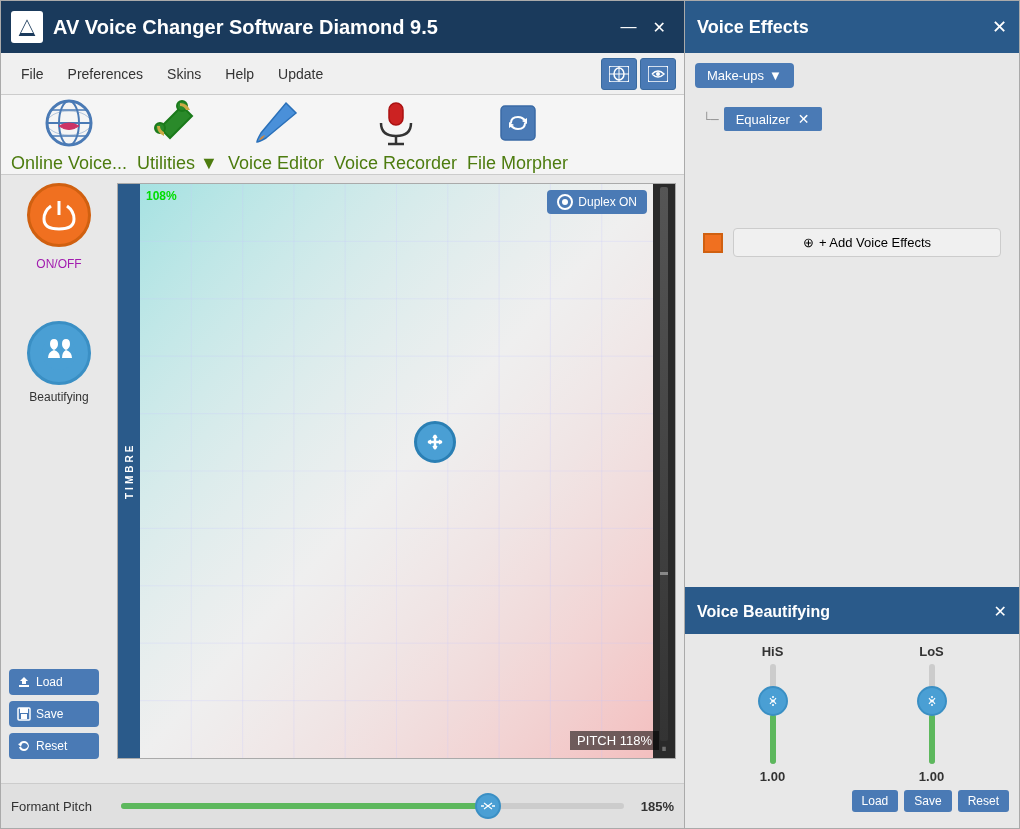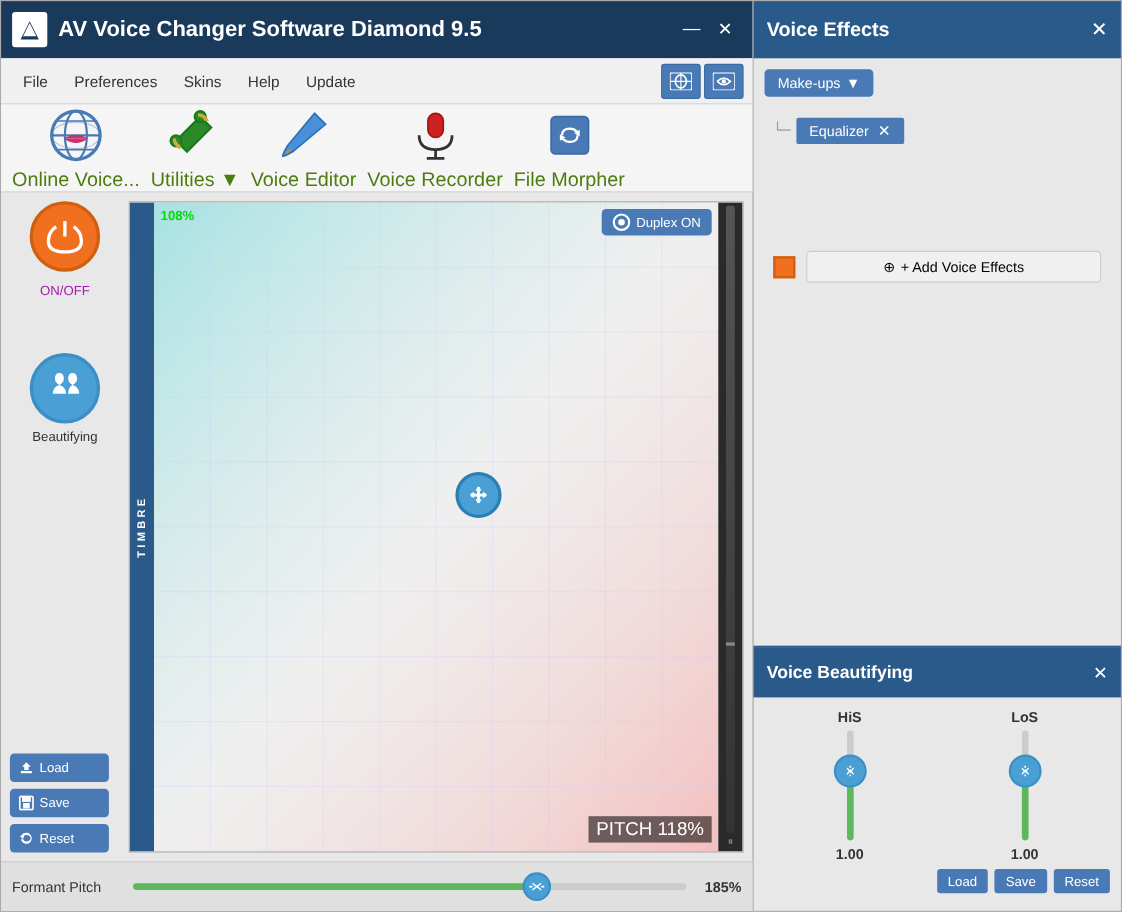--- a/index.html
+++ b/index.html
@@ -51,21 +51,21 @@
     .timbre-label { position: absolute; left: 0; top: 0; bottom: 0; width: 22px; background: #2a5a8a; color: white; display: flex; flex-direction: column; align-items: center; justify-content: center; font-size: 10px; font-weight: bold; writing-mode: vertical-rl; text-orientation: mixed; transform: rotate(180deg); }
     
     .percent-label { position: absolute; top: 5px; left: 25px; color: #00cc00; font-size: 12px; font-weight: bold; }
     .pitch-label { position: absolute; bottom: 8px; right: 40px; background: rgba(0,0,0,0.5); color: white; font-size: 11px; padding: 2px 6px; }
     
     .duplex-btn { position: absolute; top: 5px; right: 10px; background: #4a7ab5; color: white; border: none; border-radius: 4px; padding: 4px 10px; cursor: pointer; font-size: 12px; display: flex; align-items: center; gap: 5px; }
 
     .morph-point { position: absolute; width: 42px; height: 42px; background: #4a9fd4; border-radius: 50%; border: 3px solid #2a7fb4; cursor: pointer; display: flex; align-items: center; justify-content: center; top: 45%; left: 55%; transform: translate(-50%, -50%); }
 
     
-    .formant-area { padding: 8px 10px; background: #e0e0e0; border-top: 1px solid #ccc; display: flex; align-items: center; gap: 10px; height: 45px; }
+    .formant-area { padding: 8px 10px; background: #e0e0e0; border-top: 1px solid #ccc; display: flex; align-items: center; gap: 10px; height: 45px; margin-top: 16px; }
     .formant-label { font-size: 13px; color: #333; min-width: 100px; }
     .formant-slider { flex: 1; position: relative; height: 6px; background: #ccc; border-radius: 3px; }
     .formant-fill { height: 100%; background: #5db85d; border-radius: 3px; width: 75%; }
     .formant-thumb { position: absolute; right: 25%; top: 50%; transform: translate(50%, -50%); width: 24px; height: 24px; background: #4a9fd4; border-radius: 50%; border: 2px solid #3a8fc4; cursor: pointer; display: flex; align-items: center; justify-content: center; }
     .formant-pct { font-size: 13px; color: #333; min-width: 40px; text-align: right; font-weight: bold; }
 
     
     .right-panel { width: 335px; background: #e8e8e8; display: flex; flex-direction: column; border: 1px solid #aaa; border-left: none; }
 
     
@@ -322,21 +322,21 @@
           </svg>
         </div>
 
         <div style="position:absolute;right:0;top:0;bottom:0;width:22px;background:#2a2a2a;display:flex;flex-direction:column;align-items:center;justify-content:center;gap:2px;padding:3px 2px;">
           <div style="flex:1;width:8px;background:linear-gradient(to bottom,#555,#333);border-radius:2px;position:relative;">
             <div style="position:absolute;bottom:30%;left:0;right:0;height:3px;background:#888888;"></div>
           </div>
           <div style="color:#888;font-size:10px;cursor:pointer;">⏸</div>
         </div>
 
-        <div class="pitch-label" style="position:absolute;bottom:8px;right:28px;background:rgba(0,0,0,0.55);color:white;font-size:17px;padding:2px 7px;z-index:10;">PITCH 118%</div>
+        <div class="pitch-label" style="position:absolute;bottom:8px;right:16px;background:rgba(0,0,0,0.55);color:white;font-size:13px;padding:2px 7px;z-index:10;">PITCH 118%</div>
       </div>
     </div>
 
     <div class="formant-area">
       <span class="formant-label">Formant Pitch</span>
       <div class="formant-slider" style="flex:1;position:relative;height:6px;background:#ccc;border-radius:3px;">
         <div class="formant-fill" style="height:100%;background:#5db85d;border-radius:3px;width:72%;"></div>
         <div class="formant-thumb" style="position:absolute;right:27%;top:50%;transform:translate(50%,-50%);width:26px;height:26px;background:#4a9fd4;border-radius:50%;border:2px solid #3a8fc4;cursor:pointer;display:flex;align-items:center;justify-content:center;">
           <svg width="14" height="10" viewBox="0 0 14 10">
               <path d="M3 5 L0 5 M11 5 L14 5" stroke="white" stroke-width="1.5"></path>

